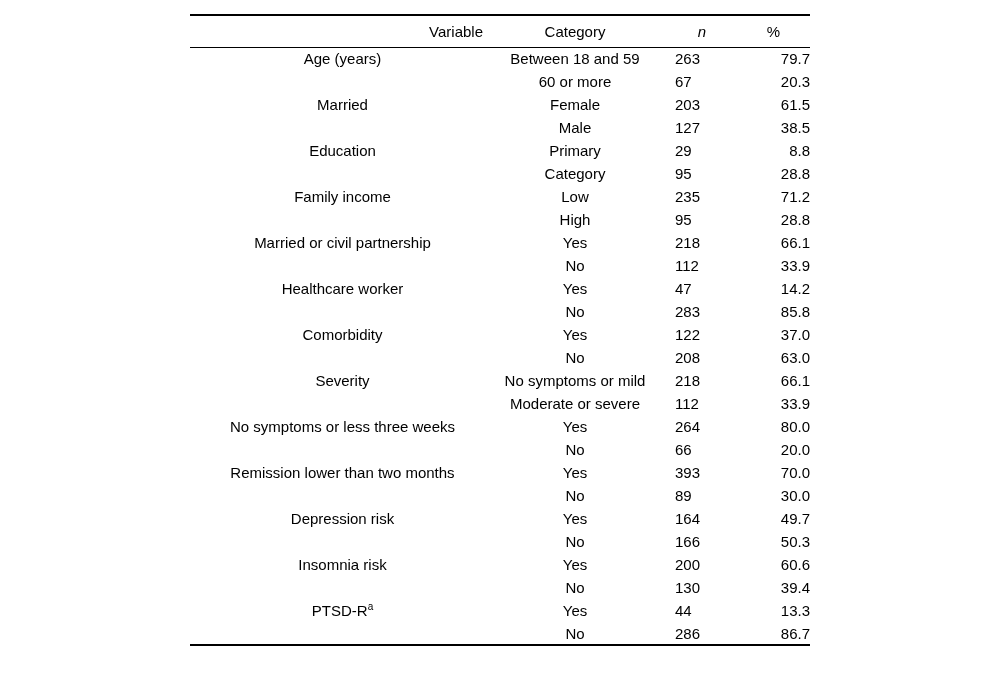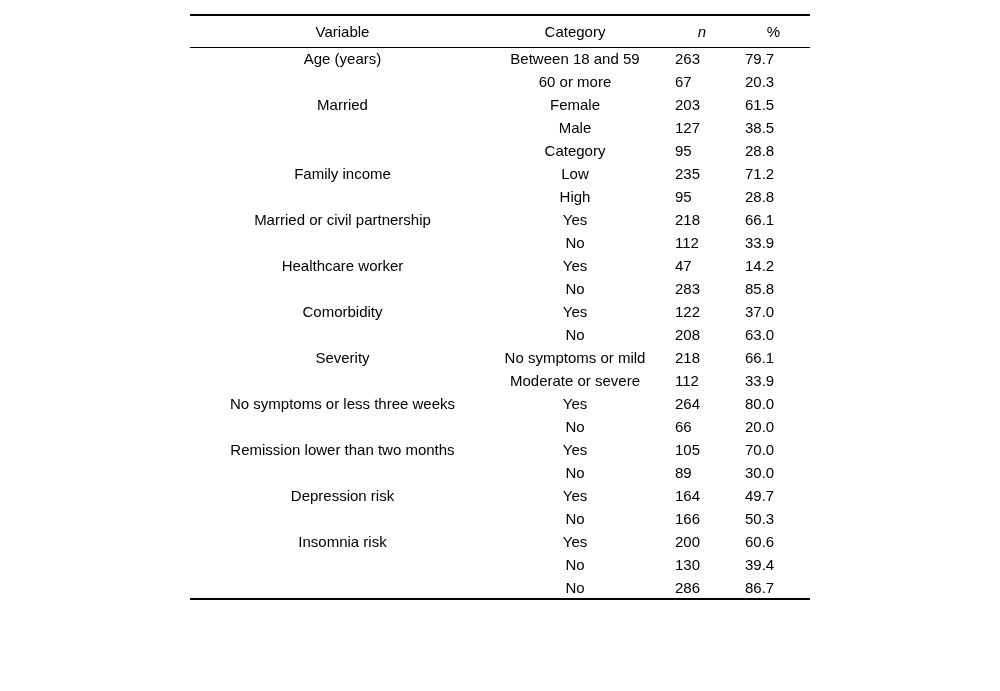--- a/index.html
+++ b/index.html
@@ -41,36 +41,36 @@
   .col-cat { width: 184px; }
   .col-n   { width: 70px;  }
   .col-pct { width: 73px;  }
 
   th {
     font-weight: normal;
     height: 32px;
     vertical-align: middle;
     padding: 0;
   }
-  th.col-var { text-align: center; padding-left: 12px; }
+  th.col-var { text-align: right; padding-left: 12px; }
   th.col-cat { text-align: center; }
   th.col-n   { text-align: center; font-style: italic; }
   th.col-pct { text-align: center; }
 
   td {
     height: 23px;
     vertical-align: middle;
     padding: 0;
     white-space: nowrap;
     overflow: hidden;
   }
   td.col-var { text-align: center; padding-left: 12px; }
   td.col-cat { text-align: center; }
   td.col-n   { text-align: left; padding-left: 8px; }
-  td.col-pct { text-align: left; padding-left: 8px; }
+  td.col-pct { text-align: right; padding-left: 8px; }
 
   sup {
     font-size: 10px;
     line-height: 0;
     vertical-align: super;
   }
 </style>
 </head>
 <body>
 
@@ -103,20 +103,26 @@
           <td class="col-n">203</td>
           <td class="col-pct">61.5</td>
         </tr>
         <tr>
           <td class="col-var"></td>
           <td class="col-cat">Male</td>
           <td class="col-n">127</td>
           <td class="col-pct">38.5</td>
         </tr>
         <tr>
+          <td class="col-var">Education</td>
+          <td class="col-cat">Primary</td>
+          <td class="col-n">29</td>
+          <td class="col-pct">8.8</td>
+        </tr>
+        <tr>
           <td class="col-var"></td>
           <td class="col-cat">Category</td>
           <td class="col-n">95</td>
           <td class="col-pct">28.8</td>
         </tr>
         <tr>
           <td class="col-var">Family income</td>
           <td class="col-cat">Low</td>
           <td class="col-n">235</td>
           <td class="col-pct">71.2</td>
@@ -183,21 +189,21 @@
         </tr>
         <tr>
           <td class="col-var"></td>
           <td class="col-cat">No</td>
           <td class="col-n">66</td>
           <td class="col-pct">20.0</td>
         </tr>
         <tr>
           <td class="col-var">Remission lower than two months</td>
           <td class="col-cat">Yes</td>
-          <td class="col-n">105</td>
+          <td class="col-n">393</td>
           <td class="col-pct">70.0</td>
         </tr>
         <tr>
           <td class="col-var"></td>
           <td class="col-cat">No</td>
           <td class="col-n">89</td>
           <td class="col-pct">30.0</td>
         </tr>
         <tr>
           <td class="col-var">Depression risk</td>
@@ -215,20 +221,26 @@
           <td class="col-var">Insomnia risk</td>
           <td class="col-cat">Yes</td>
           <td class="col-n">200</td>
           <td class="col-pct">60.6</td>
         </tr>
         <tr>
           <td class="col-var"></td>
           <td class="col-cat">No</td>
           <td class="col-n">130</td>
           <td class="col-pct">39.4</td>
+        </tr>
+        <tr>
+          <td class="col-var">PTSD-R<sup>a</sup></td>
+          <td class="col-cat">Yes</td>
+          <td class="col-n">44</td>
+          <td class="col-pct">13.3</td>
         </tr>
         <tr>
           <td class="col-var"></td>
           <td class="col-cat">No</td>
           <td class="col-n">286</td>
           <td class="col-pct">86.7</td>
         </tr>
       </tbody>
   </table>
 </div>

